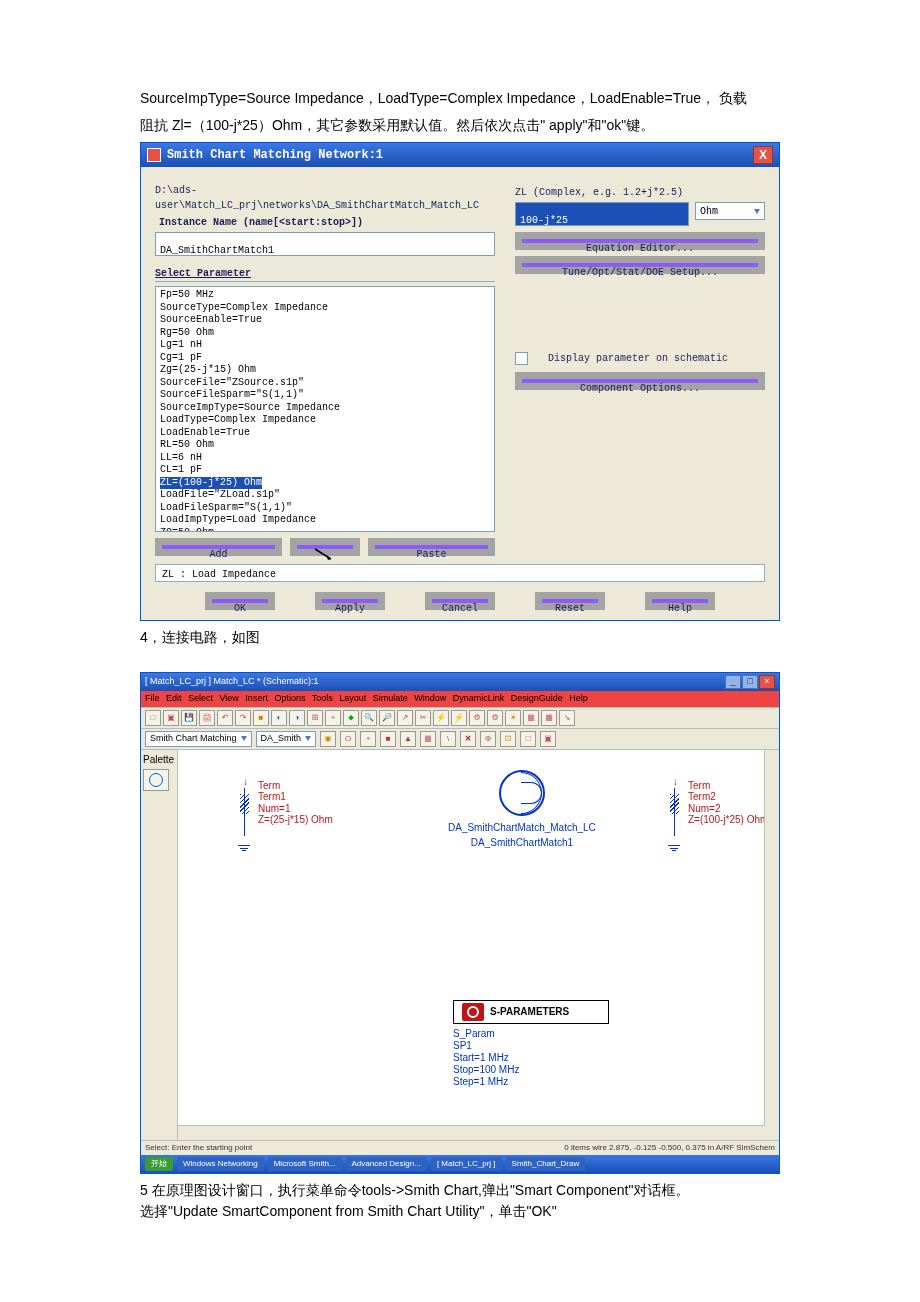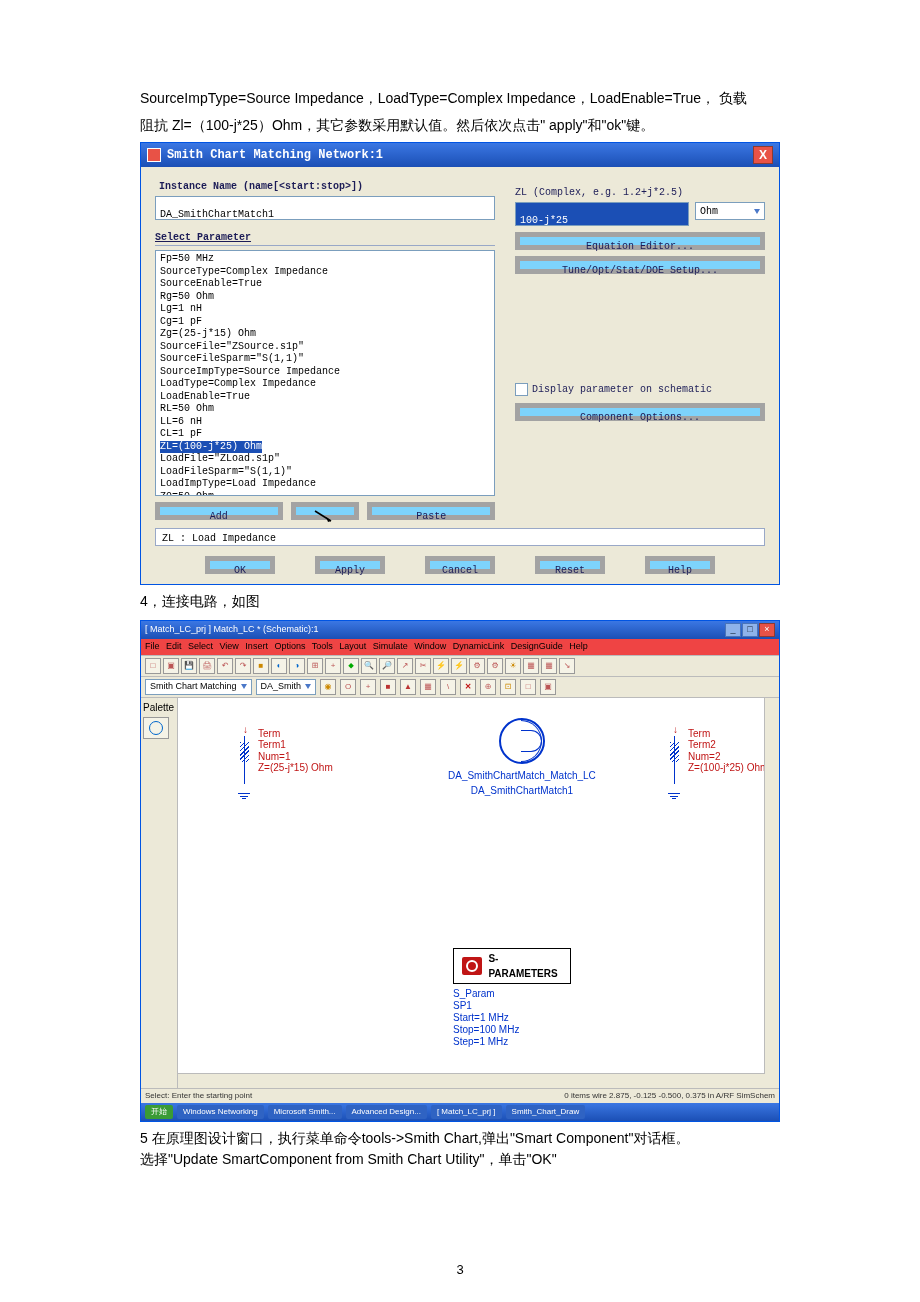--- a/index.html
+++ b/index.html
@@ -102,34 +102,34 @@
     background: #fff;
     height: 240px;
     padding: 2px 4px;
     overflow: hidden;
     color: #000;
     font-size: 10px;
     line-height: 1.25;
   }
   .param-list .hl { background: #1b4fb5; color: #fff; display: inline-block; }
   .dlg-btn {
-    border: 5px solid #a3a3a3;
-    background: #7dd3fc;
+    border: 7px solid #a3a3a3;
+    background: #8b5cf6;
     padding: 2px 0;
     text-align: center;
     font-size: 10px;
     color: #1c1c57;
     height: 18px;
     box-sizing: border-box;
     font-family: "Courier New", monospace;
   }
   .btn-row { display: flex; gap: 8px; margin-top: 6px; }
   .btn-row .dlg-btn { flex: 1; }
   .wide-btn { width: 100%; margin-top: 6px; }
-  .chk-row { display: flex; align-items: center; gap: 4px; margin-top: 108px; }
+  .chk-row { display: flex; align-items: center; gap: 20px; margin-top: 77px; }
   .chk {
     width: 11px; height: 11px;
     border: 1px solid #7b9ebd; background: #fff;
   }
   .zl-explain {
     border: 1px solid #99a8c7;
     background: #fff;
     margin-top: 8px;
     padding: 2px 6px;
     color: #000;
@@ -142,21 +142,21 @@
     justify-content: center;
     margin-top: 10px;
     padding: 0 20px;
   }
   .bottom-btns .dlg-btn { width: 70px; }
   
   .ads-window {
     border: 1px solid #0054e3;
     font-size: 9px;
     font-family: Arial, sans-serif;
-    margin-top: 8px;
+    margin-top: 24px;
   }
   .ads-title {
     background: linear-gradient(#3b77e3, #1b4fb5);
     color: #fff;
     font-size: 9px;
     padding: 2px 4px;
     display: flex; justify-content: space-between;
   }
   .ads-winbtns { display: flex; gap: 1px; }
   .ads-winbtn { width: 14px; height: 12px; background: #8fb3ea; border: 1px solid #4a74b8; font-size: 9px; display:flex; align-items:center; justify-content:center; color:#123; }
@@ -255,21 +255,21 @@
     font-size: 10px;
     color: #111;
   }
   .sp-header {
     border: 1px solid #000;
     background: #fff;
     display: flex; align-items: center; gap: 6px;
     padding: 2px 8px;
     font-weight: bold;
     color: #000;
-    width: 118px;
+    width: 156px;
     box-sizing: border-box;
   }
   .sp-ico {
     width: 22px; height: 18px;
     background: #c01515;
     position: relative;
     border-radius: 2px;
     display: flex; align-items: center; justify-content: center;
   }
   .sp-ico::after{
@@ -347,20 +347,21 @@
     <div class="titlebar">
       <span style="display:flex;align-items:center;gap:6px;">
         <span style="width:12px;height:12px;background:#e85246;border:1px solid #fff;"></span>
         <span data-bind="dialog.title">Smith Chart Matching Network:1</span>
       </span>
       <span class="close-btn" data-bind="dialog.close">X</span>
     </div>
     <div class="dialog-body">
       <div class="row">
         <div class="col-left">
+          <div class="path-line" data-bind="dialog.path">D:\ads-user\Match_LC_prj\networks\DA_SmithChartMatch_Match_LC</div>
           <div class="inst-line" data-bind="dialog.inst_label">Instance Name  (name[&lt;start:stop&gt;])</div>
           <div class="dlg-input" data-bind="dialog.inst_value">DA_SmithChartMatch1</div>
           <div class="section-hdr" data-bind="dialog.select_param">Select Parameter</div>
 
           <div class="param-list" style="position:relative;">
             <div data-bind="dialog.params.0">Fp=50 MHz</div>
             <div data-bind="dialog.params.1">SourceType=Complex Impedance</div>
             <div data-bind="dialog.params.2">SourceEnable=True</div>
             <div data-bind="dialog.params.3">Rg=50 Ohm</div>
             <div data-bind="dialog.params.4">Lg=1 nH</div>

